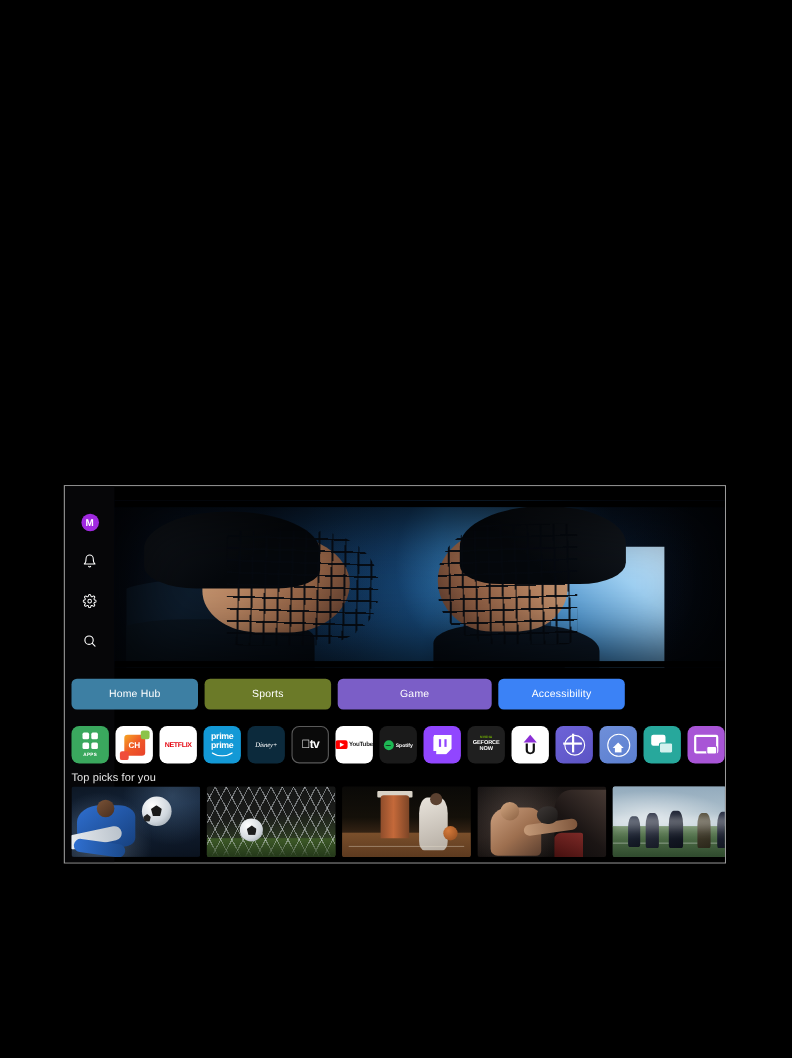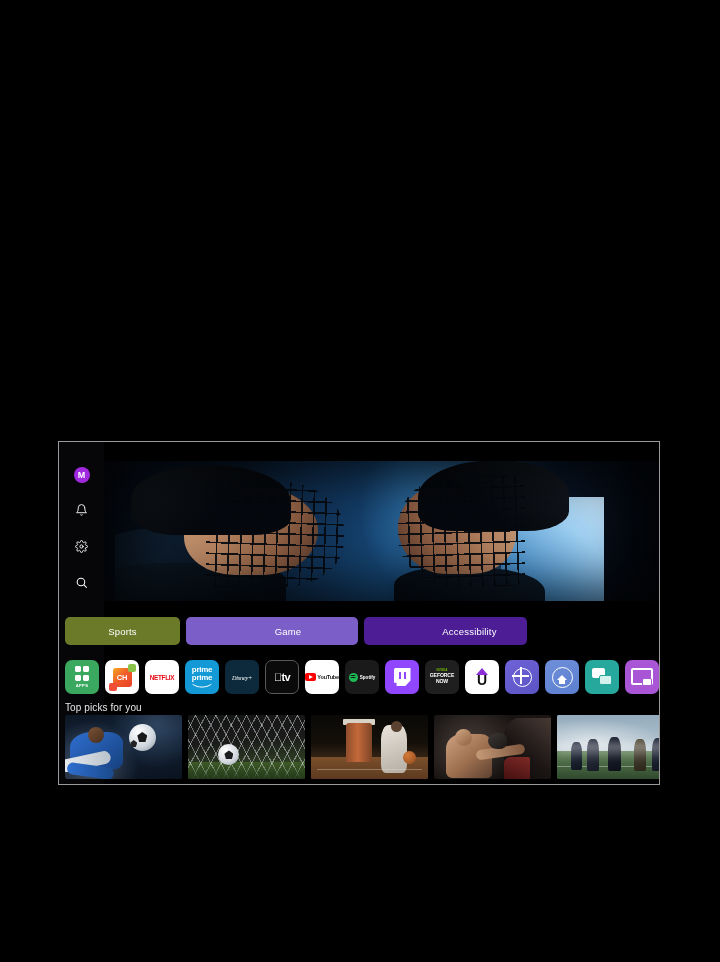--- a/index.html
+++ b/index.html
@@ -314,27 +314,30 @@
           <div class="cage"></div>
         </div>
 
         <div class="vig"></div>
       </div>
       <div class="hero-bars" style="top:0"></div>
       <div class="hero-bars" style="bottom:0"></div>
     </div>
 
     <div class="tabs">
+      <div class="tab" style="background:#3d7fa3;width:115px;">
+            <span>Home Hub</span>
+          </div>
       <div class="tab" style="background:#6b7a28;width:115px;">
             <span>Sports</span>
           </div>
-      <div class="tab" style="background:#7b5ec7;width:140px;padding-left:32px;">
+      <div class="tab" style="background:#7b5ec7;width:140px;">
             <span>Game</span>
           </div>
-      <div class="tab" style="background:#4c1d95;width:115px;padding-left:48px;">
+      <div class="tab" style="background:#3b82f6;width:115px;">
             <span>Accessibility</span>
           </div>
     </div>
 
     <div class="apps">
 
       <div class="app a-apps">
         <div class="grid">
               <i></i>
               <i></i>

